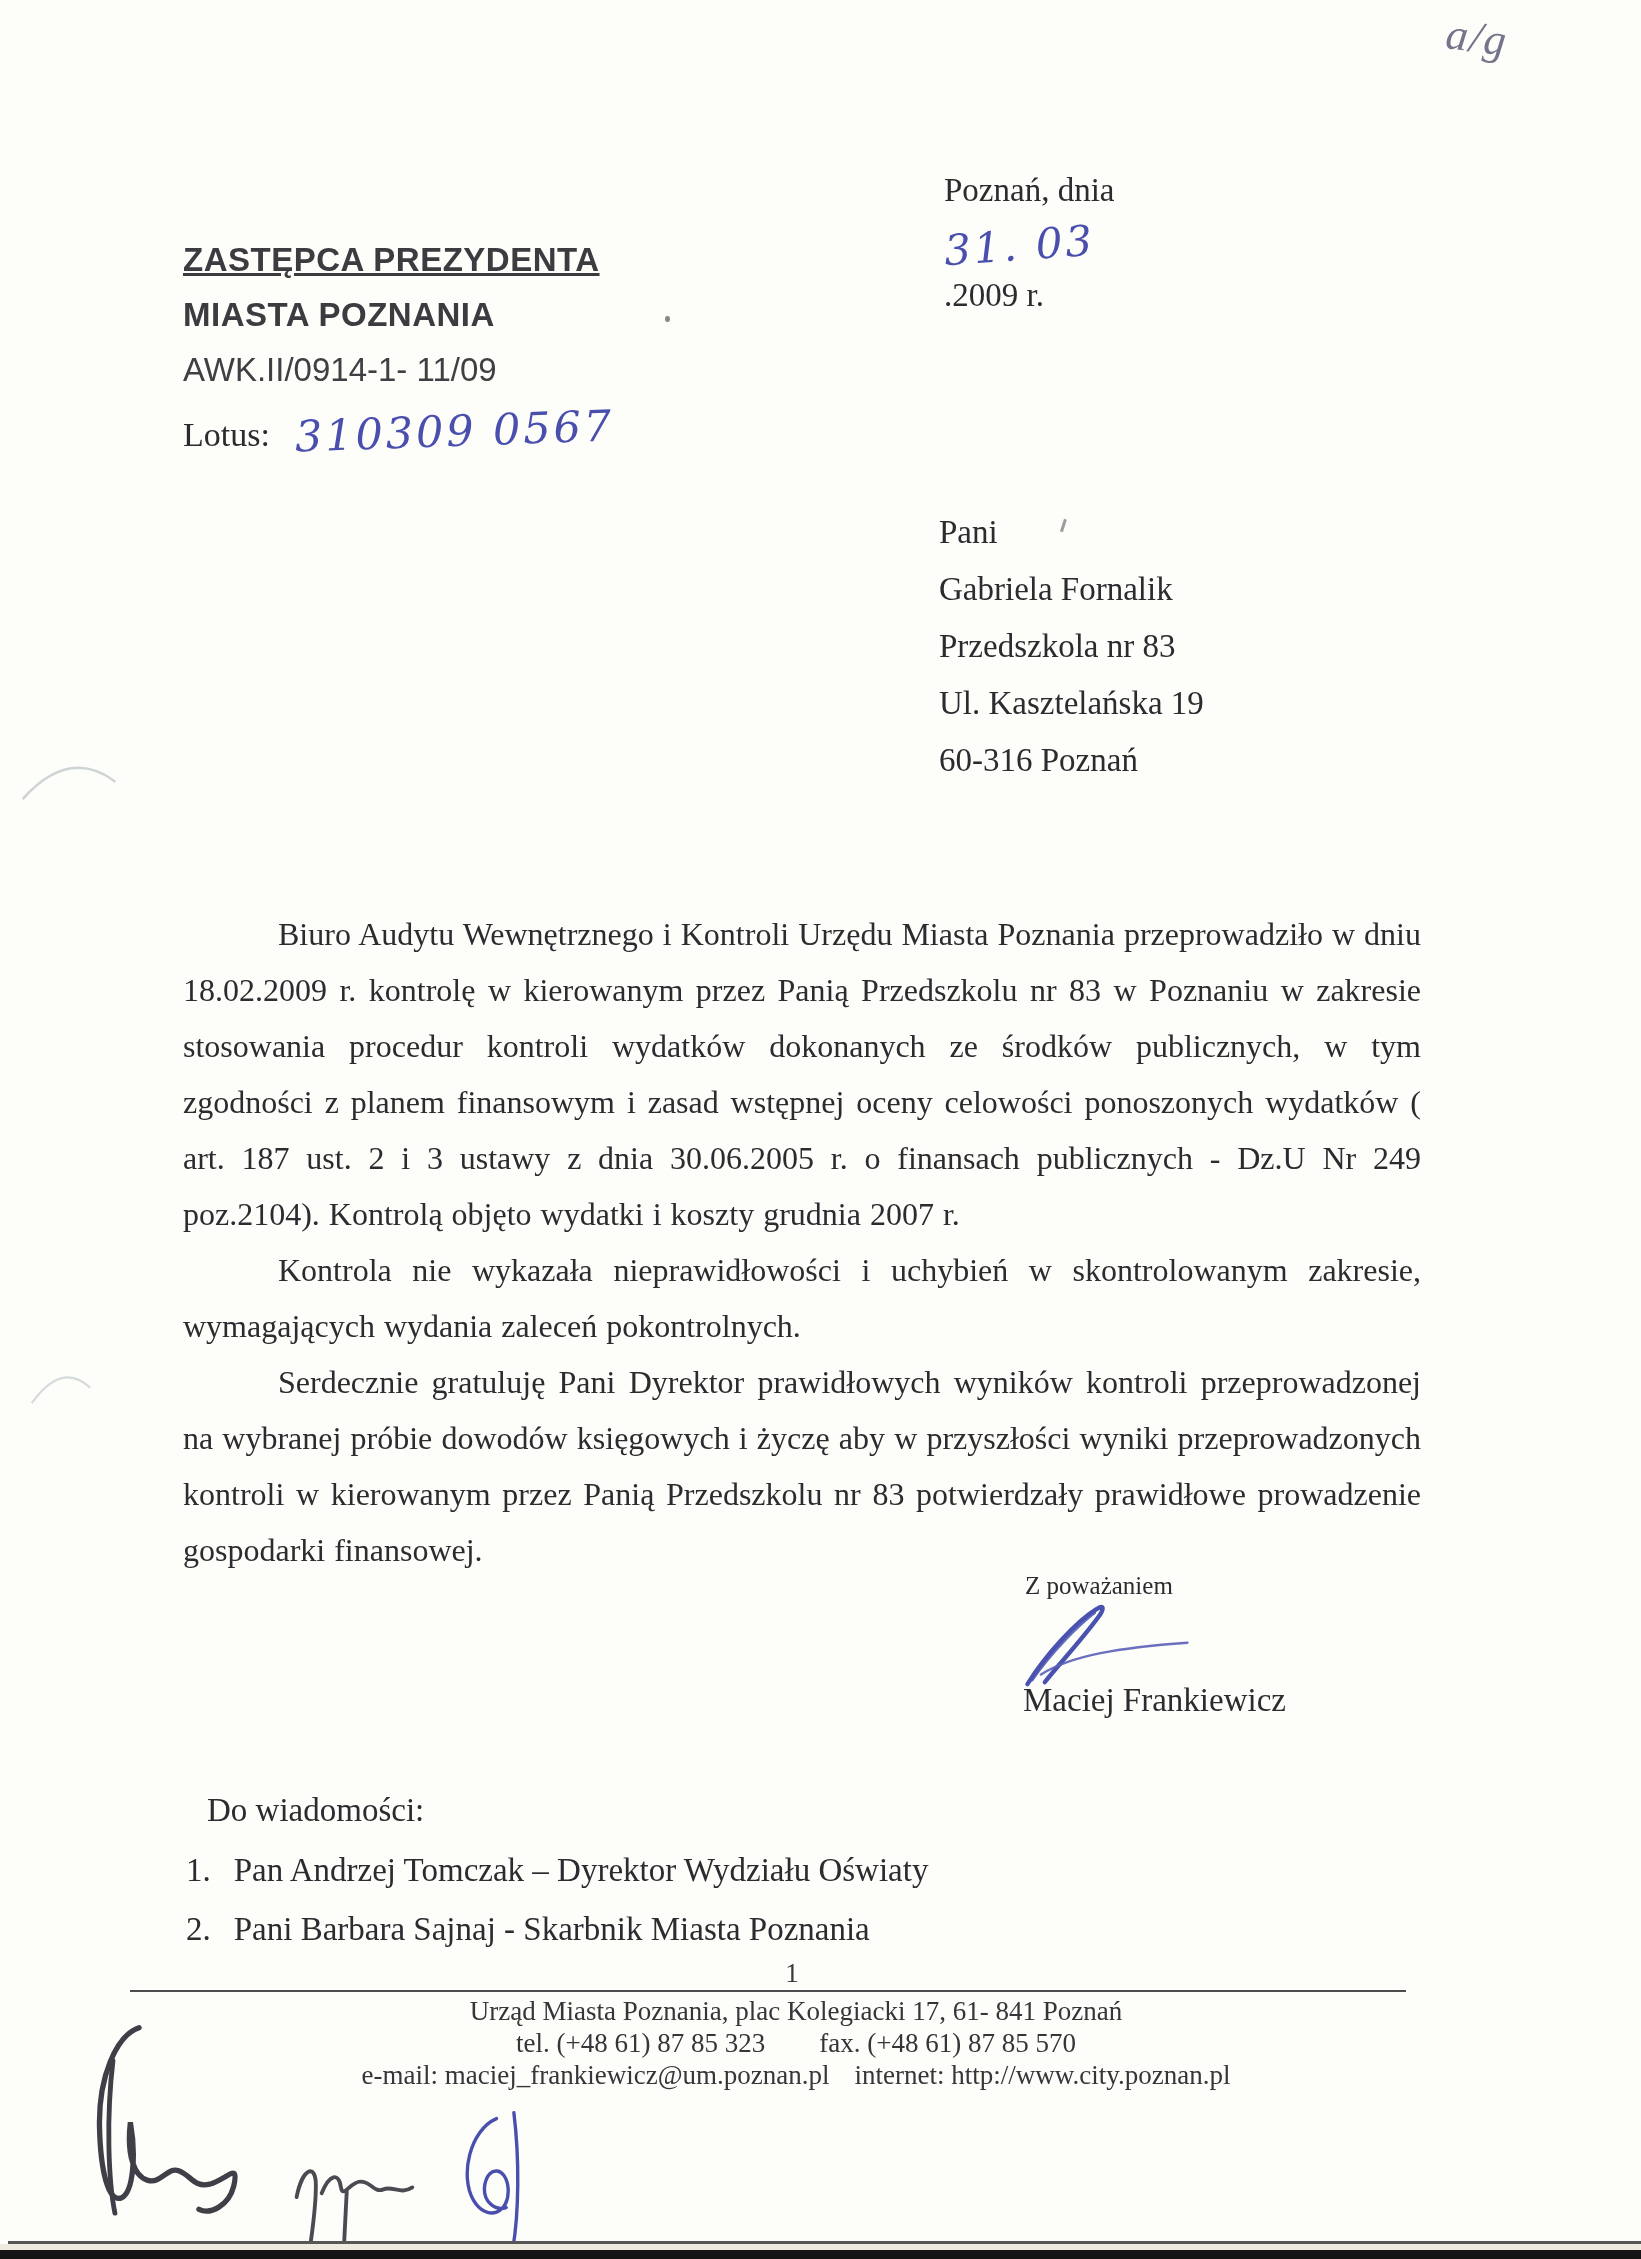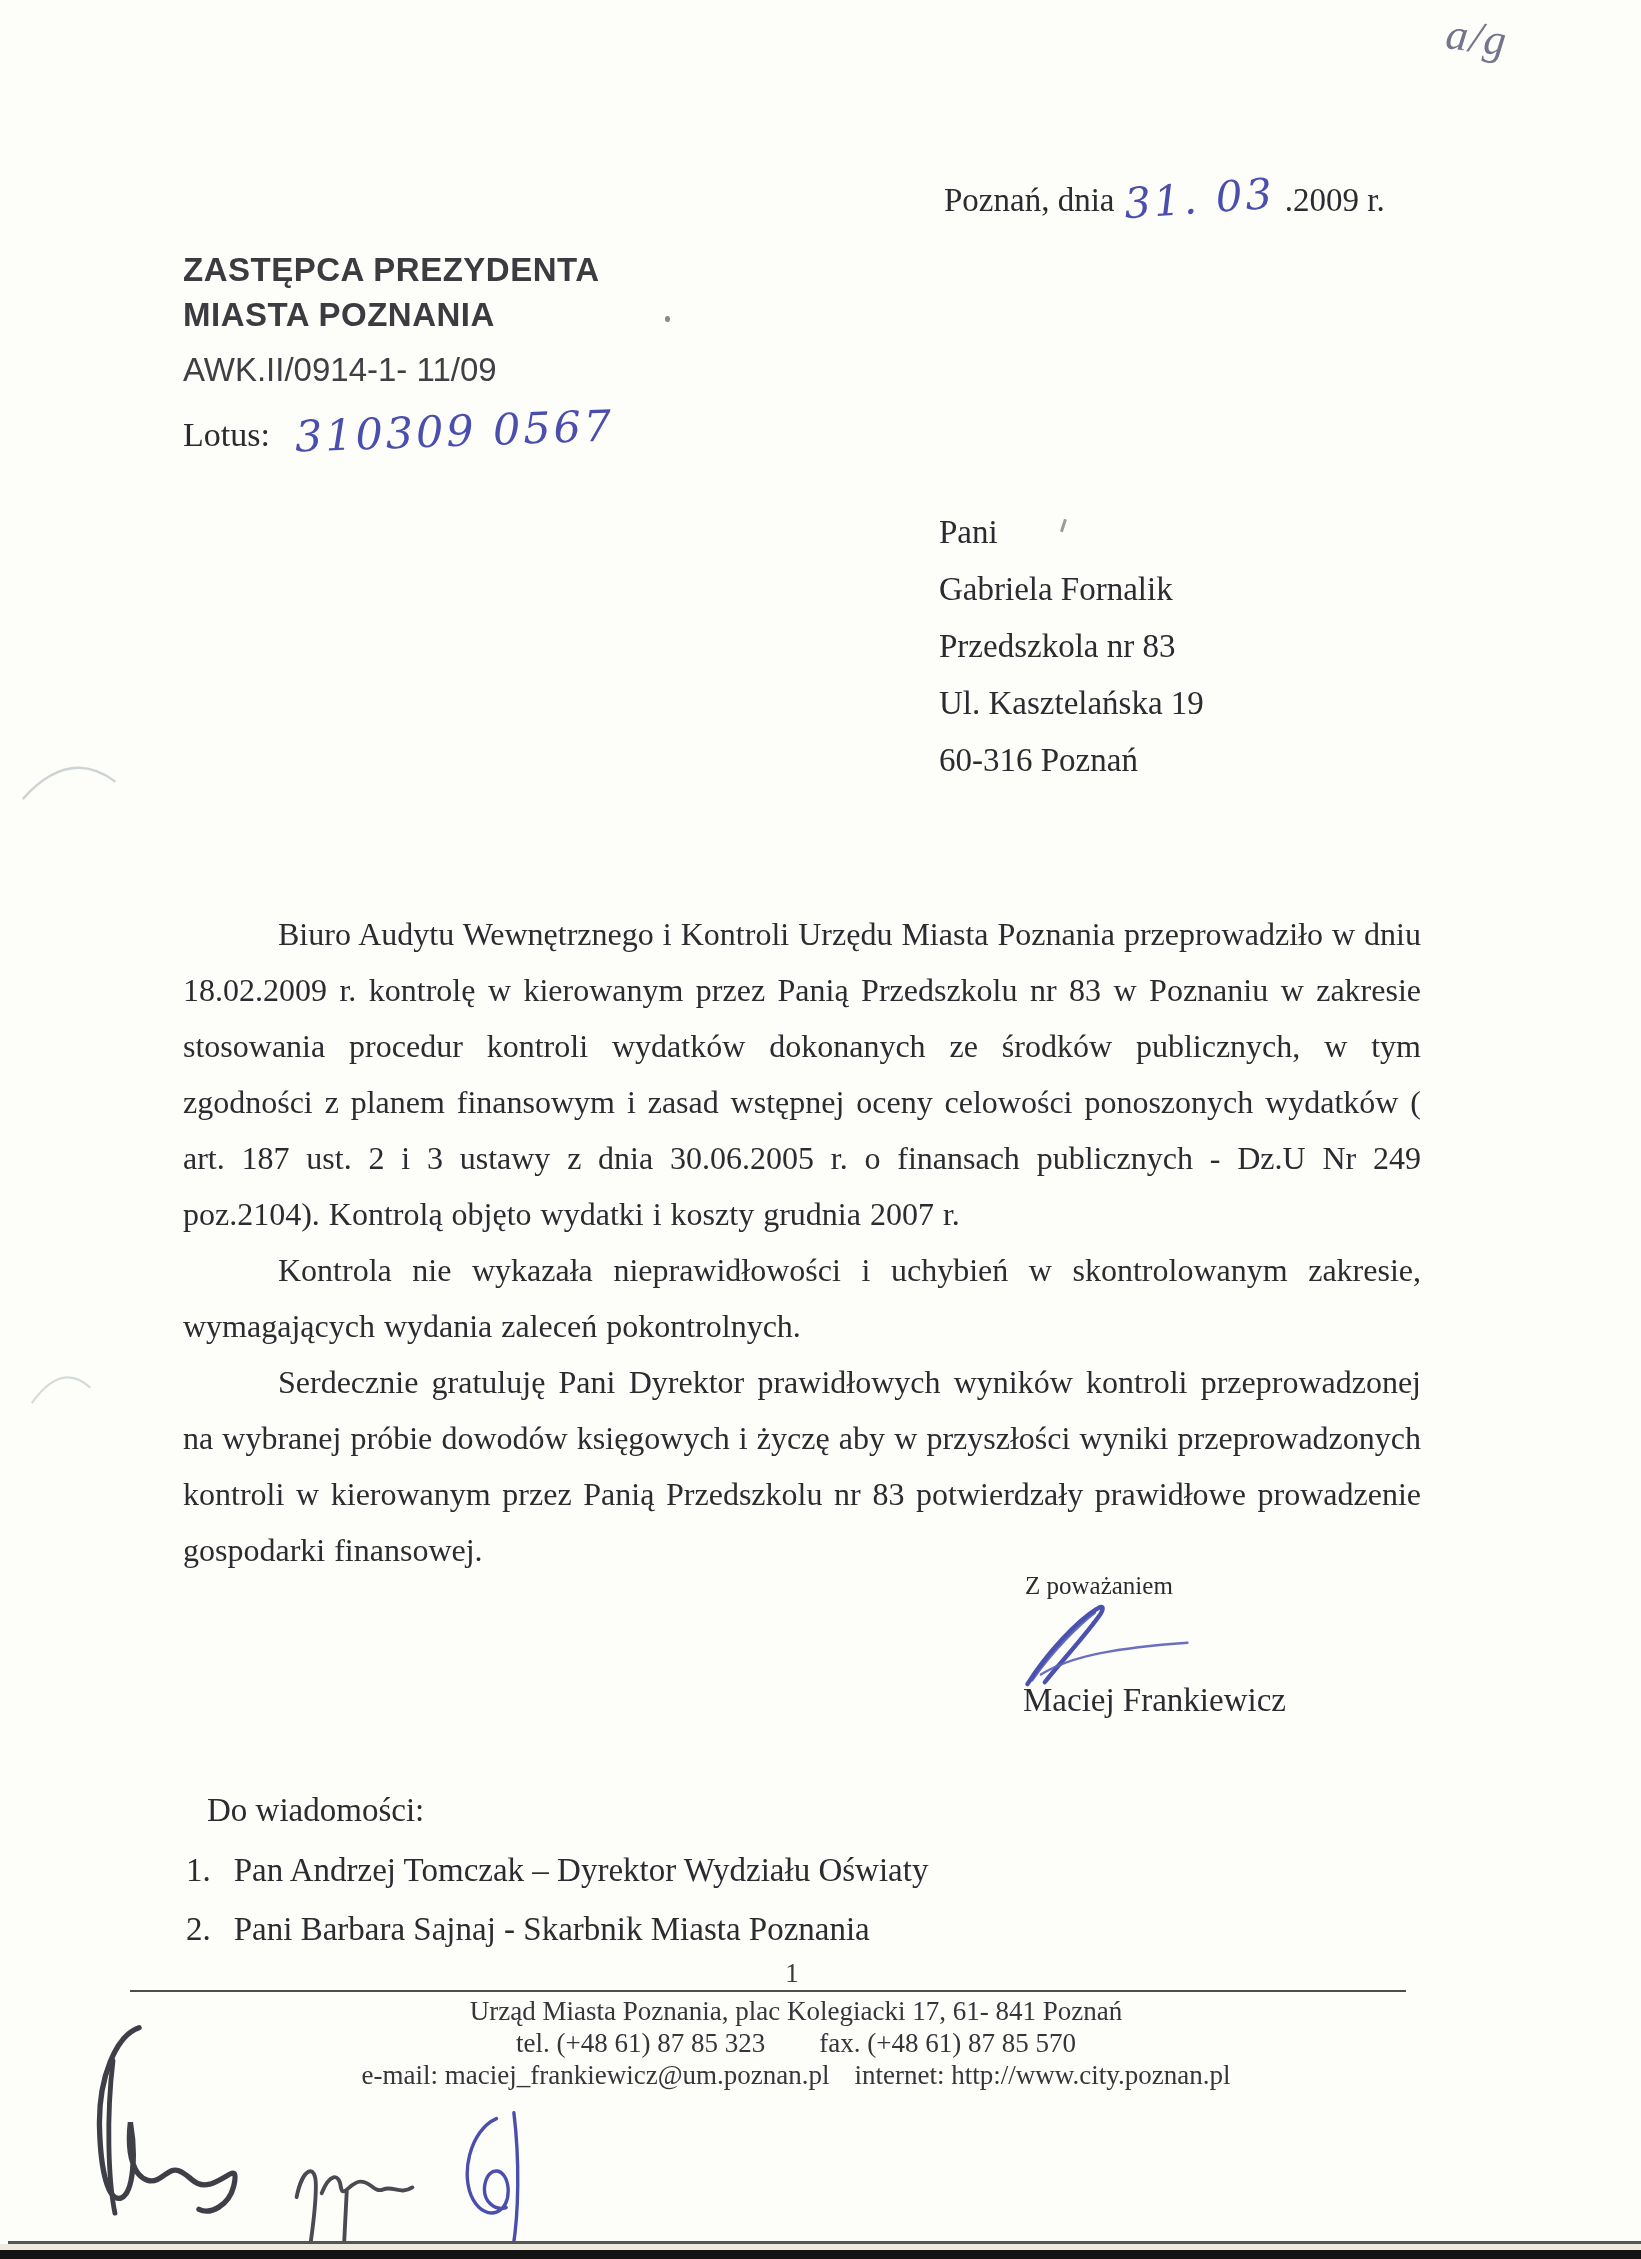--- a/index.html
+++ b/index.html
@@ -17,21 +17,21 @@
   }
   
   .corner-note {
     position:absolute; left:1446px; top:11.6px; font-size:44px;
     color:#74748a; font-style:italic; transform:rotate(7deg);
     letter-spacing:1.9px;
   }
   
   .date-line {
     position:absolute; left:944px; top:172px; font-size:33px;
-    display:flex; align-items:baseline; gap:9.7px; white-space:nowrap;
+    display:flex; align-items:baseline; gap:9.7px; white-space:nowrap;flex-direction:column;
   }
   .date-line .hand { font-size:42px; transform:rotate(-4deg); position:relative; top:1.9px; }
   
   .sender-name {
     position:absolute; left:183px;
     font-family:"Liberation Sans","DejaVu Sans",sans-serif;
     font-weight:bold; font-size:33px; color:#3b3b40; letter-spacing:0.5px;
   }
   .sender-ref {
     position:absolute; left:183px; top:351px;
@@ -82,21 +82,21 @@
 <div class="page">
 
   <div class="corner-note">a/g</div>
 
   <div class="date-line">
     <span>Poznań, dnia</span>
     <span class="hand">31. 03</span>
     <span>.2009 r.</span>
   </div>
 
-  <div class="sender-name" style="top:251px;">ZASTĘPCA PREZYDENTA</div>
+  <div class="sender-name" style="top:241px;text-decoration:underline;">ZASTĘPCA PREZYDENTA</div>
   <div class="sender-name" style="top:296px;">MIASTA POZNANIA</div>
   <div class="sender-ref">AWK.II/0914-1- 11/09</div>
   <div class="lotus-line">
     <span>Lotus:</span>
     <span class="hand">310309 0567</span>
   </div>
 
   <div class="recipient">
     <div>Pani</div>
     <div>Gabriela Fornalik</div>

